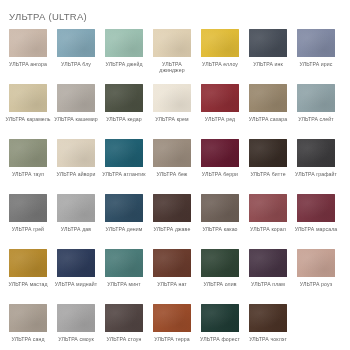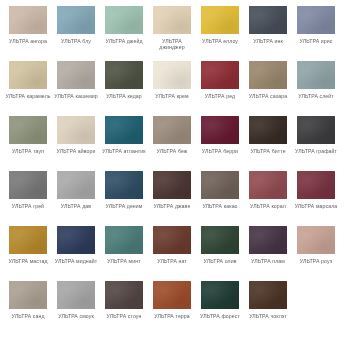--- a/index.html
+++ b/index.html
@@ -81,20 +81,21 @@
     letter-spacing: 0.1px;
     width: 46px;
     word-break: keep-all;
   }
 </style>
 </head>
 <body>
 
 <div id="palette-page">
 
+  <div id="palette-title">УЛЬТРА (ULTRA)</div>
 
   <div id="swatch-grid">
       <div class="swatch-cell">
         <div class="swatch-chip" style="background-color: rgb(204, 185, 170);"></div>
         <div class="swatch-label">УЛЬТРА ангора</div>
       </div>
       <div class="swatch-cell">
         <div class="swatch-chip" style="background-color: rgb(130, 168, 184);"></div>
         <div class="swatch-label">УЛЬТРА блу</div>
       </div>

